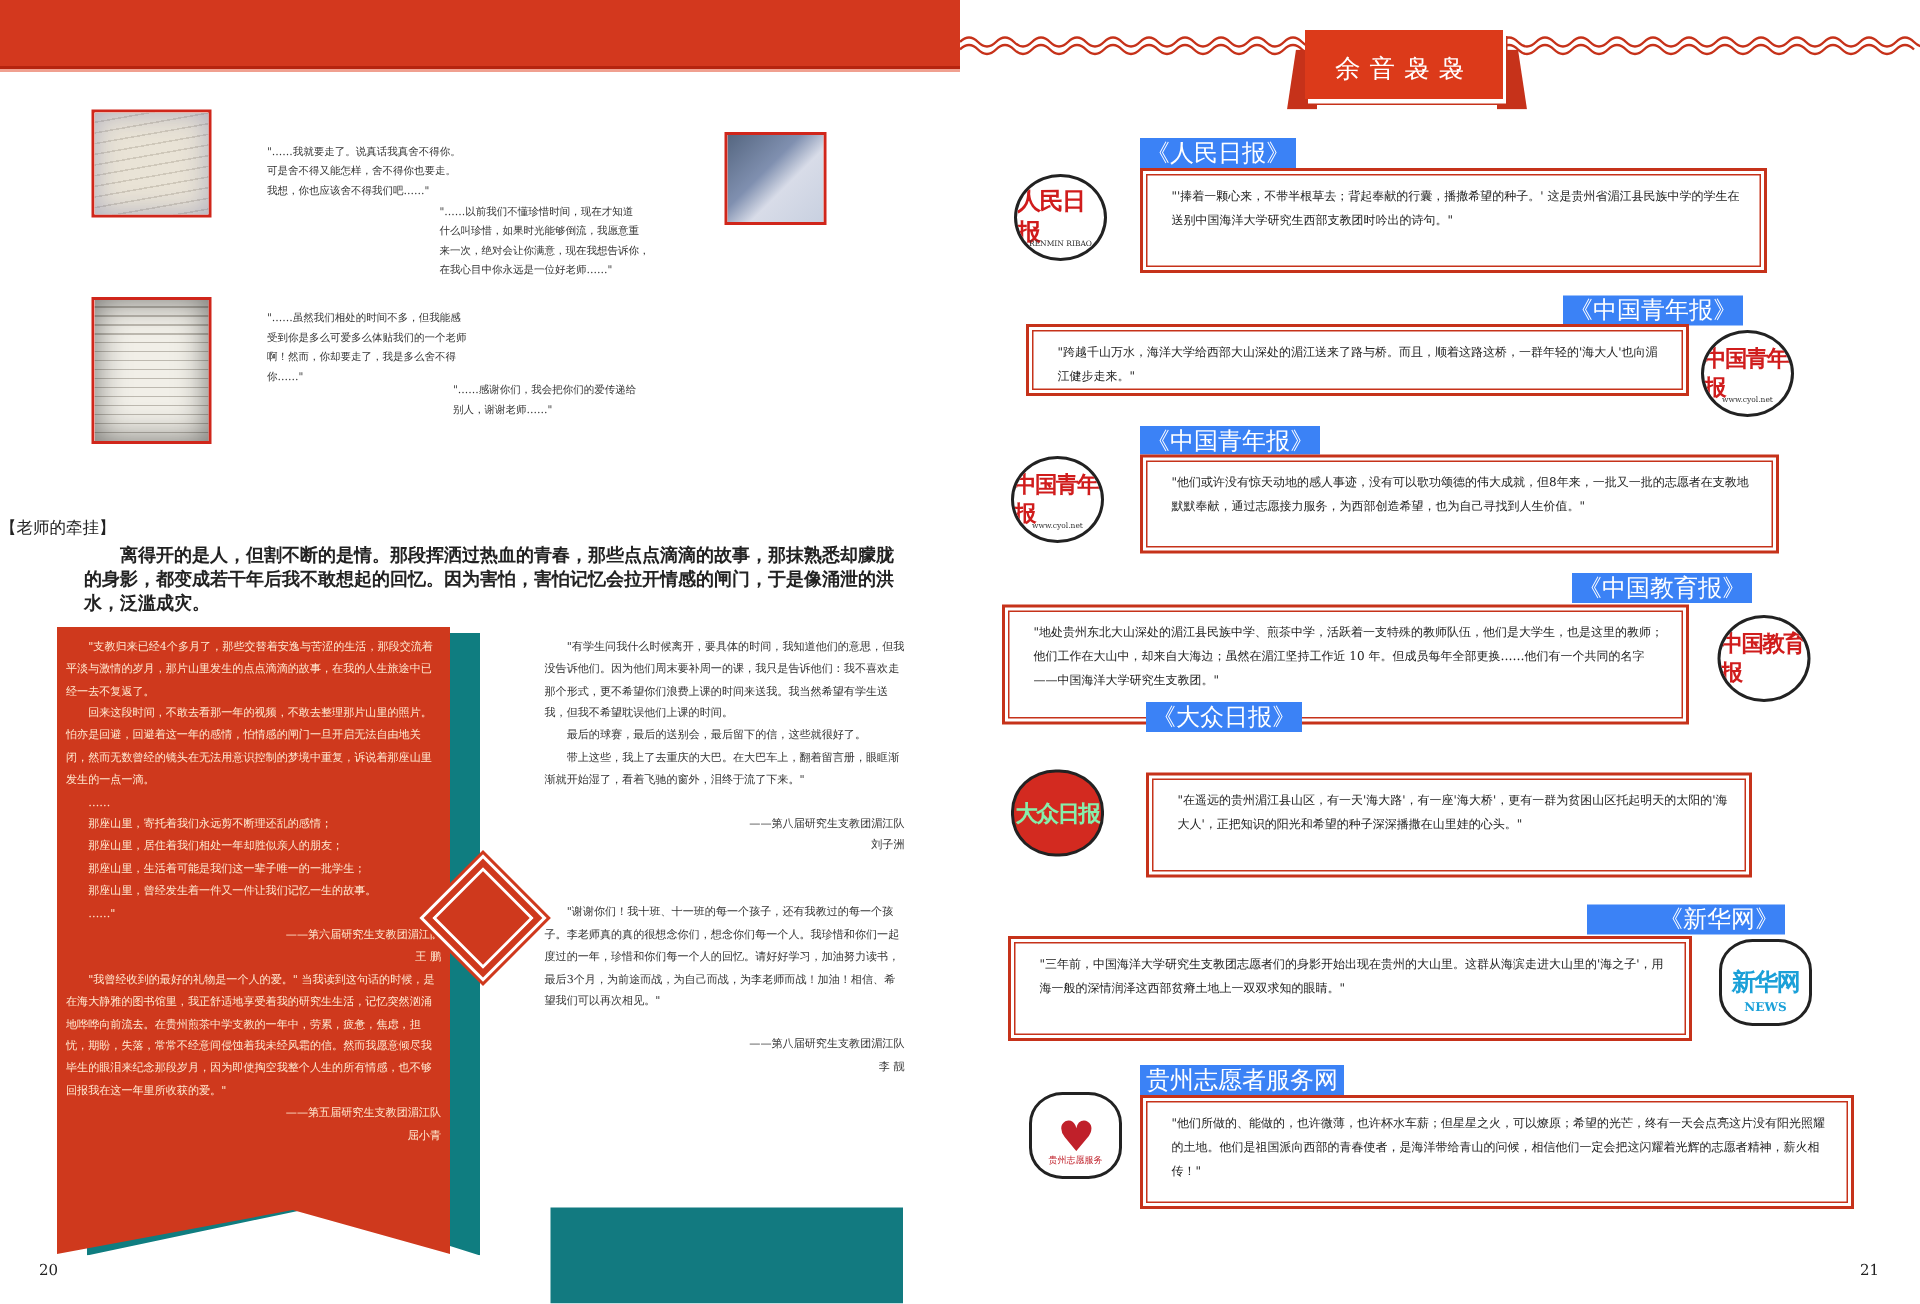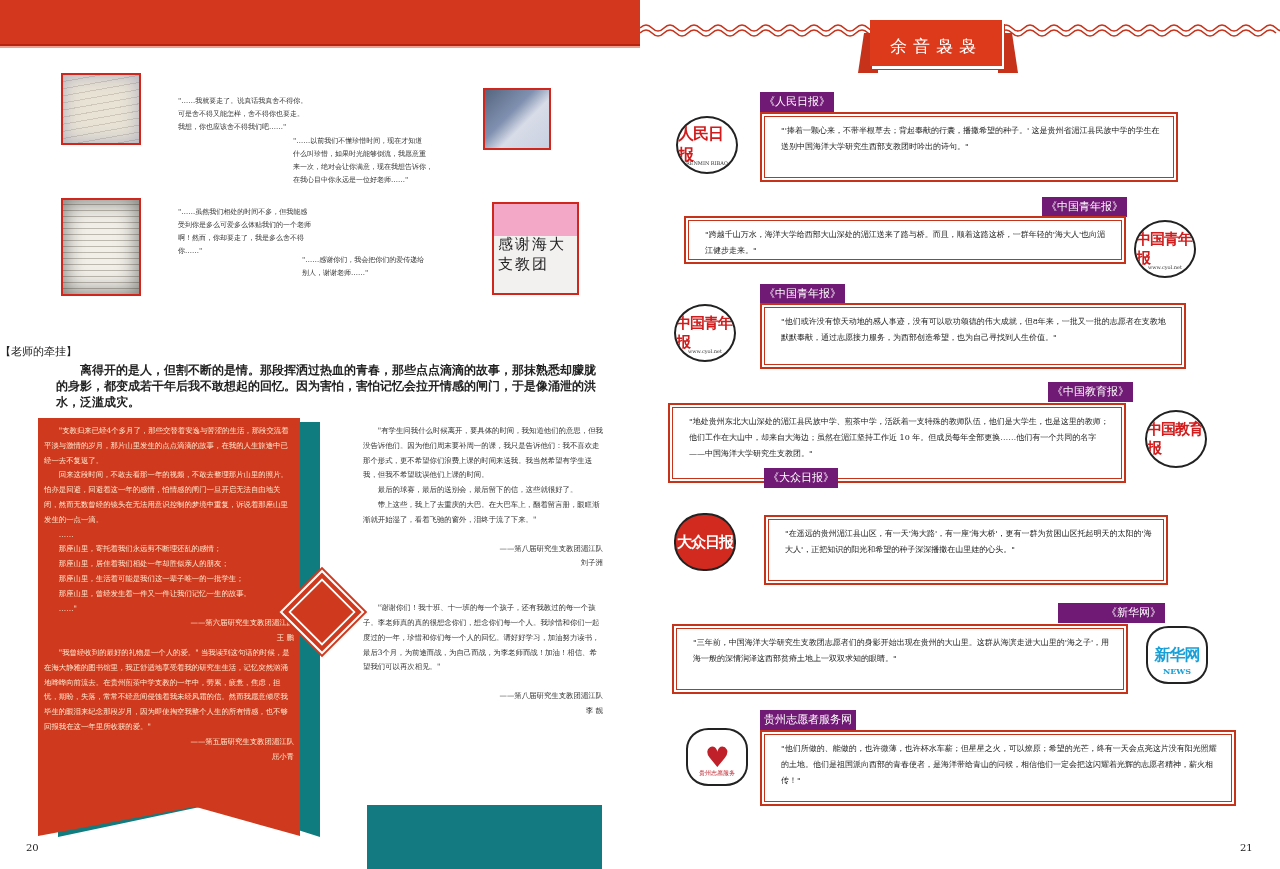--- a/index.html
+++ b/index.html
@@ -48,51 +48,45 @@
   
   .wave { position: absolute; left: 0; top: 22px; width: 640px; height: 16px; }
   .header-ribbon { position: absolute; left: 230px; top: 20px; }
   .header-ribbon .tail { position: absolute; top: 13px; width: 20px; height: 40px; background: #c6321a; }
   .header-ribbon .tail.l { left: -12px; clip-path: polygon(0 100%, 30% 0, 100% 0, 100% 100%, 60% 100%); }
   .header-ribbon .tail.r { left: 128px; clip-path: polygon(0 0, 70% 0, 100% 100%, 40% 100%, 0 100%); }
   .header-ribbon .box { position: relative; width: 132px; height: 46px; background: #dc3a1a; color: #fff; font-size: 17px;
                         letter-spacing: 6px; text-align: center; line-height: 52px; box-shadow: 2px 3px 0 #fff, 3px 4px 0 #c6321a; }
 
   .news { position: absolute; }
-  .news .tag { position: absolute; background: #701a75; color: #fff; font-size: 11px; height: 20px; line-height: 20px; padding: 0 4px; white-space: nowrap; }
+  .news .tag { position: absolute; background: #3b82f6; color: #fff; font-size: 16px; height: 20px; line-height: 20px; padding: 0 4px; white-space: nowrap; }
   .news .box { position: absolute; border: 2px solid #c6321a; background: #fff; }
   .news .box .inner { position: absolute; inset: 2px; border: 1px solid #c6321a; padding: 6px 10px 4px 16px; font-size: 8px; line-height: 16px; color: #222; }
   .news .logo { position: absolute; width: 62px; height: 58px; border: 2px solid #222; border-radius: 50%; background: #fff; overflow: hidden;
                 display: flex; align-items: center; justify-content: center; color: #d01c1c; font-size: 15px; font-weight: bold; letter-spacing: -1px; }
   .logo.rmrb { font-size: 16px; }
-  .logo.dzrb { background: #d32a20; color: #ffffff; border-radius: 48%; }
+  .logo.dzrb { background: #d32a20; color: #86efac; border-radius: 48%; }
   .logo.xhw { border-radius: 36%; color: #1aa0d8; font-size: 16px; }
   .logo.gzv { border-radius: 36%; }
   .logo .sub { position: absolute; bottom: 6px; font-size: 5px; color: #333; font-weight: normal; letter-spacing: 0; }
 </style>
 </head>
 <body>
 
 <div class="page page-left">
   <div class="top-band"></div>
 
   <div class="photo ph1" style="left:61px;top:73px;width:80px;height:72px;">
       <div class="inner"></div>
     </div>
   <div class="photo ph2" style="left:61px;top:198px;width:80px;height:98px;">
       <div class="inner"></div>
     </div>
   <div class="photo ph3" style="left:483px;top:88px;width:68px;height:62px;">
       <div class="inner"></div>
-    </div>
-  <div class="photo ph4" style="left:492px;top:202px;width:87px;height:93px;">
-      <div class="inner">
-        <span style="white-space:pre-line;">感谢海大
-支教团</span>
-      </div>
     </div>
 
   <div class="small-quote" style="left:178px;top:95px;">"……我就要走了。说真话我真舍不得你。
 可是舍不得又能怎样，舍不得你也要走。
 我想，你也应该舍不得我们吧……"</div>
   <div class="small-quote" style="left:293px;top:135px;">"……以前我们不懂珍惜时间，现在才知道
 什么叫珍惜，如果时光能够倒流，我愿意重
 来一次，绝对会让你满意，现在我想告诉你，
 在我心目中你永远是一位好老师……"</div>
   <div class="small-quote" style="left:178px;top:206px;">"……虽然我们相处的时间不多，但我能感

